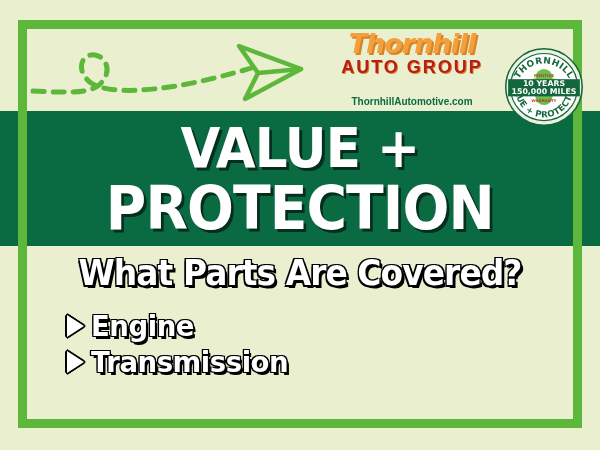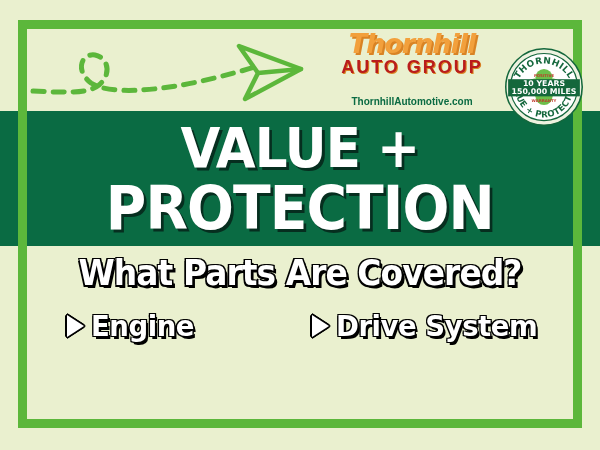--- a/index.html
+++ b/index.html
@@ -193,24 +193,24 @@
 
   <div class="subtitle">What Parts Are Covered?</div>
 
   <div class="lists">
 
     <div class="col col-left">
       <div class="item">
         <span class="bullet"></span>
         <span class="item-label">Engine</span>
       </div>
-    </div>
-
-    <div class="col col-right">
       <div class="item">
         <span class="bullet"></span>
-        <span class="item-label">Drive System</span>
+        <span class="item-label">Transmission</span>
       </div>
     </div>
 
+    <div class="col col-right">
+    </div>
+
   </div>
 
 </div>
 
 </body></html>

